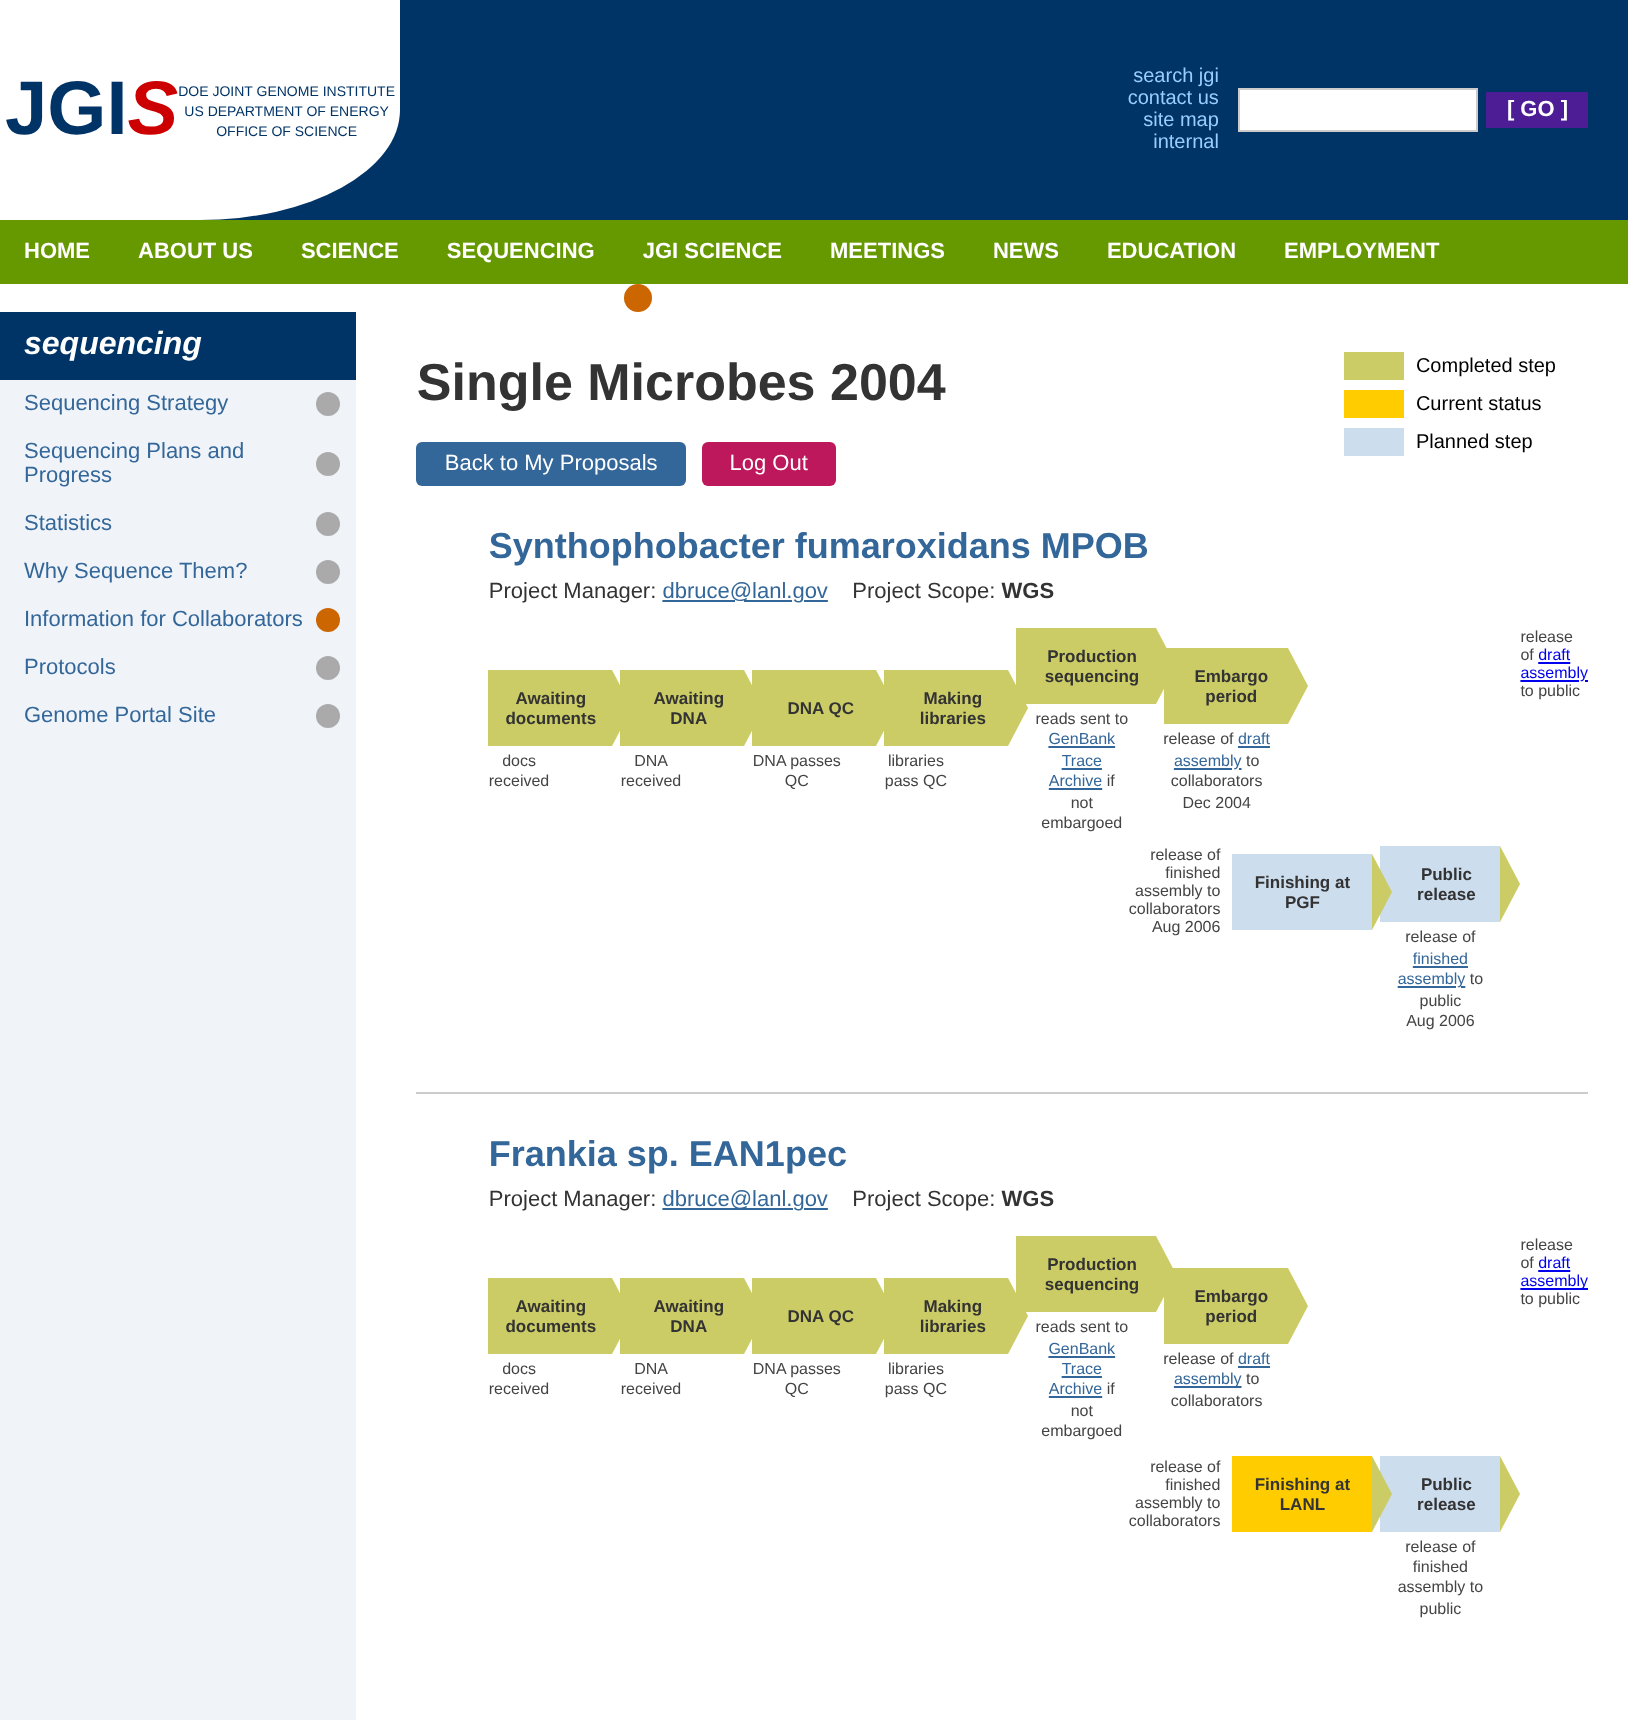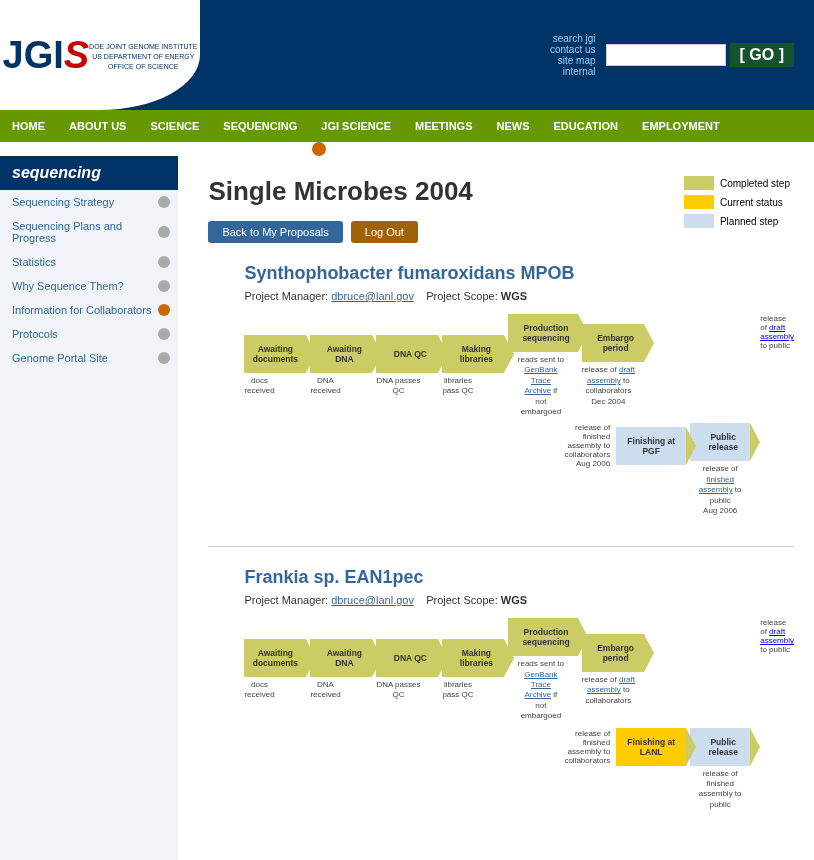--- a/index.html
+++ b/index.html
@@ -9,21 +9,21 @@
     .header { background: #003366; height: 110px; position: relative; display: flex; align-items: center; }
     .logo-area { background: #fff; border-radius: 0 0 50% 0; width: 200px; height: 110px; display: flex; align-items: center; justify-content: center; flex-direction: row; }
     .logo-jgi { font-size: 38px; font-weight: bold; color: #003366; line-height: 1; }
     .logo-jgi span { color: #cc0000; font-style: italic; }
     .logo-doe { font-size: 7px; color: #003366; text-align: center; line-height: 1.4; margin-top: 4px; }
     .header-right { margin-left: auto; display: flex; align-items: center; padding-right: 20px; gap: 10px; }
     .header-links { text-align: right; }
     .header-links a { color: #99ccff; font-size: 10px; display: block; text-decoration: none; }
     .search-area { display: flex; align-items: center; gap: 4px; }
     .search-input { width: 120px; height: 22px; border: 1px solid #ccc; padding: 2px 4px; font-size: 11px; }
-    .go-btn { background: #14532d; color: #fff; font-weight: bold; font-size: 16px; padding: 3px 10px; border: none; cursor: pointer; }
+    .go-btn { background: #4c1d95; color: #fff; font-weight: bold; font-size: 11px; padding: 3px 10px; border: none; cursor: pointer; }
 
     
     .nav-bar { background: #669900; height: 32px; display: flex; align-items: center; }
     .nav-bar a { color: #fff; text-decoration: none; font-size: 11px; font-weight: bold; padding: 0 12px; height: 100%; display: flex; align-items: center; }
     .nav-indicator { width: 814px; height: 14px; background: #fff; position: relative; }
     .nav-dot { width: 14px; height: 14px; background: #cc6600; border-radius: 50%; position: absolute; left: 312px; top: 0; }
 
     
     .main-layout { display: flex; }
 
@@ -35,21 +35,21 @@
     .sidebar-dot { width: 12px; height: 12px; border-radius: 50%; background: #aaa; margin-left: 6px; flex-shrink: 0; }
     .sidebar-dot.active { background: #cc6600; }
 
     
     .content { flex: 1; padding: 20px 20px 20px 30px; }
 
     .page-title { font-size: 26px; color: #333; font-weight: bold; margin-bottom: 14px; }
 
     .btn-group { display: flex; gap: 8px; margin-bottom: 20px; }
     .btn-blue { background: #336699; color: #fff; border: none; padding: 5px 14px; font-size: 11px; border-radius: 3px; cursor: pointer; text-align: right; }
-    .btn-grey { background: #a16207; color: #fff; border: none; padding: 5px 14px; font-size: 11px; border-radius: 3px; cursor: pointer; }
+    .btn-grey { background: #be185d; color: #fff; border: none; padding: 5px 14px; font-size: 11px; border-radius: 3px; cursor: pointer; }
     .legend-item { display: flex; align-items: center; gap: 6px; font-size: 10px; }
     .legend-box { width: 30px; height: 14px; }
     .legend-completed { background: #cccc66; }
     .legend-current { background: #ffcc00; }
     .legend-planned { background: #ccddee; }
 
     
     .section { margin-bottom: 30px; position: relative; margin-left: 36px; }
     .section-title { font-size: 18px; color: #336699; margin-bottom: 6px; }
     .project-info { font-size: 11px; margin-bottom: 12px; color: #333; }
@@ -163,21 +163,21 @@
       <a href="#">Genome Portal Site</a>
       <div class="sidebar-dot"></div>
     </div>
   </div>
 
   <div class="content">
 
     <div style="position: relative;">
       <h1 class="page-title">Single Microbes 2004</h1>
 
-      <div style="position: absolute; top: 0; right: 4px; display: flex; flex-direction: column; gap: 5px;">
+      <div style="position: absolute; top: 0; right: 16px; display: flex; flex-direction: column; gap: 5px;">
         <div class="legend-item">
           <div class="legend-box legend-completed"></div>
           <span>Completed step</span>
         </div>
         <div class="legend-item">
           <div class="legend-box legend-current"></div>
           <span>Current status</span>
         </div>
         <div class="legend-item">
           <div class="legend-box legend-planned"></div>

